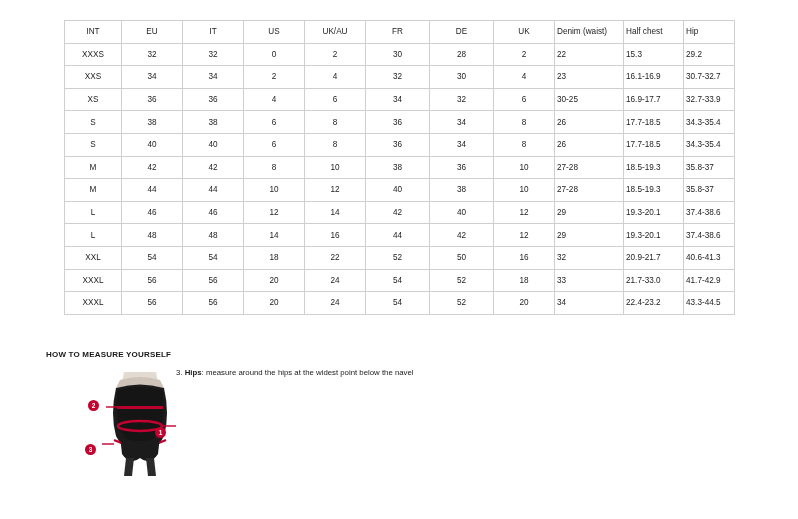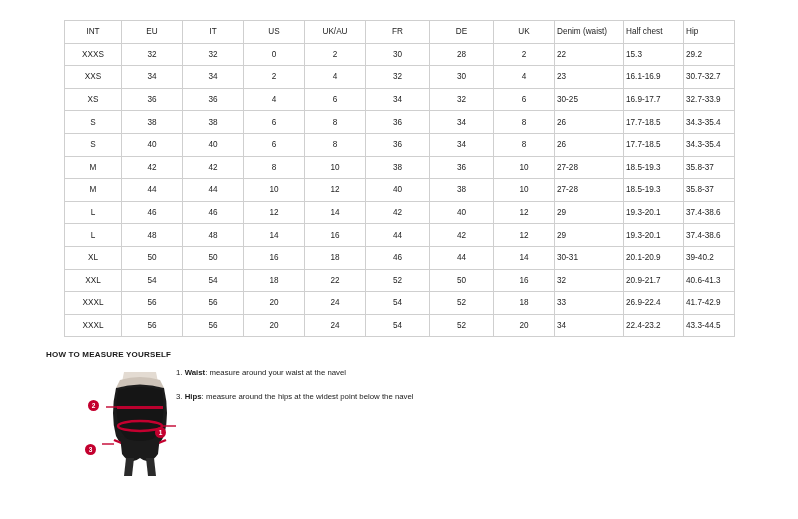--- a/index.html
+++ b/index.html
@@ -258,33 +258,20 @@
             <td>14</td>
             <td>16</td>
             <td>44</td>
             <td>42</td>
             <td>12</td>
             <td class="left">29</td>
             <td class="left">19.3-20.1</td>
             <td class="left">37.4-38.6</td>
           </tr>
           <tr>
-            <td>XL</td>
-            <td>50</td>
-            <td>50</td>
-            <td>16</td>
-            <td>18</td>
-            <td>46</td>
-            <td>44</td>
-            <td>14</td>
-            <td class="left">30-31</td>
-            <td class="left">20.1-20.9</td>
-            <td class="left">39-40.2</td>
-          </tr>
-          <tr>
             <td>XXL</td>
             <td>54</td>
             <td>54</td>
             <td>18</td>
             <td>22</td>
             <td>52</td>
             <td>50</td>
             <td>16</td>
             <td class="left">32</td>
             <td class="left">20.9-21.7</td>
@@ -293,21 +280,21 @@
           <tr>
             <td>XXXL</td>
             <td>56</td>
             <td>56</td>
             <td>20</td>
             <td>24</td>
             <td>54</td>
             <td>52</td>
             <td>18</td>
             <td class="left">33</td>
-            <td class="left">26.9-22.4</td>
+            <td class="left">21.7-33.0</td>
             <td class="left">41.7-42.9</td>
           </tr>
           <tr>
             <td>XXXL</td>
             <td>56</td>
             <td>56</td>
             <td>20</td>
             <td>24</td>
             <td>54</td>
             <td>52</td>
@@ -349,22 +336,18 @@
       <path d="M34 78 L22 78" stroke="#c3002f" stroke-width="1.4"></path>
     </svg>
   </div>
 
   <div class="badge badge-1">1</div>
   <div class="badge badge-2">2</div>
   <div class="badge badge-3">3</div>
 
   <div class="notes">
     <div class="note">
-      <span>1.</span>
-      <b>Waist</b><span>: measure around your waist at the navel</span>
-    </div>
-    <div class="note">
       <span>3.</span>
       <b>Hips</b><span>: measure around the hips at the widest point below the navel</span>
     </div>
   </div>
 
 </div>
 
 </body></html>

